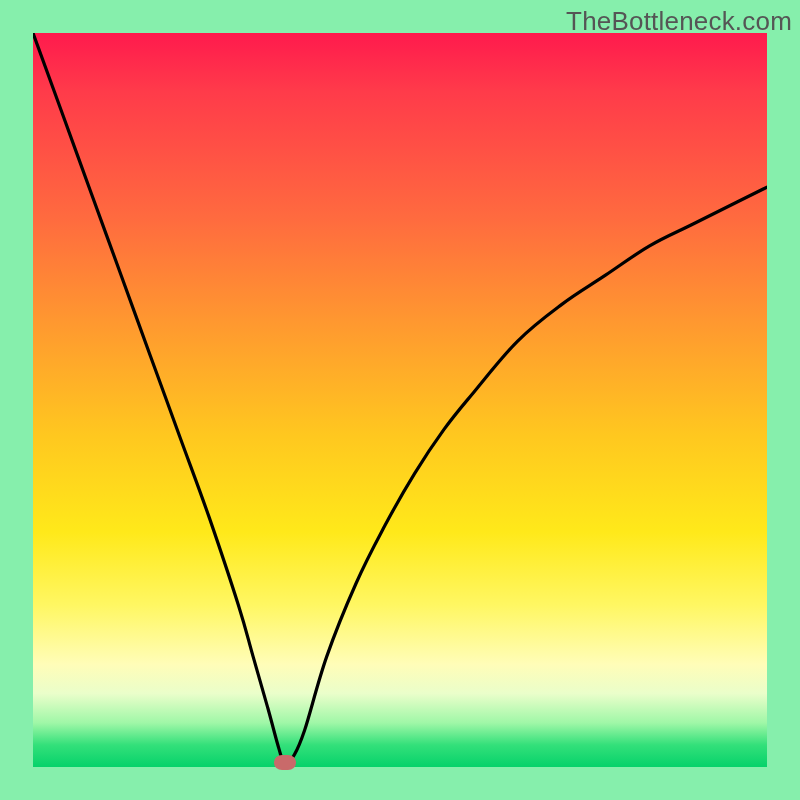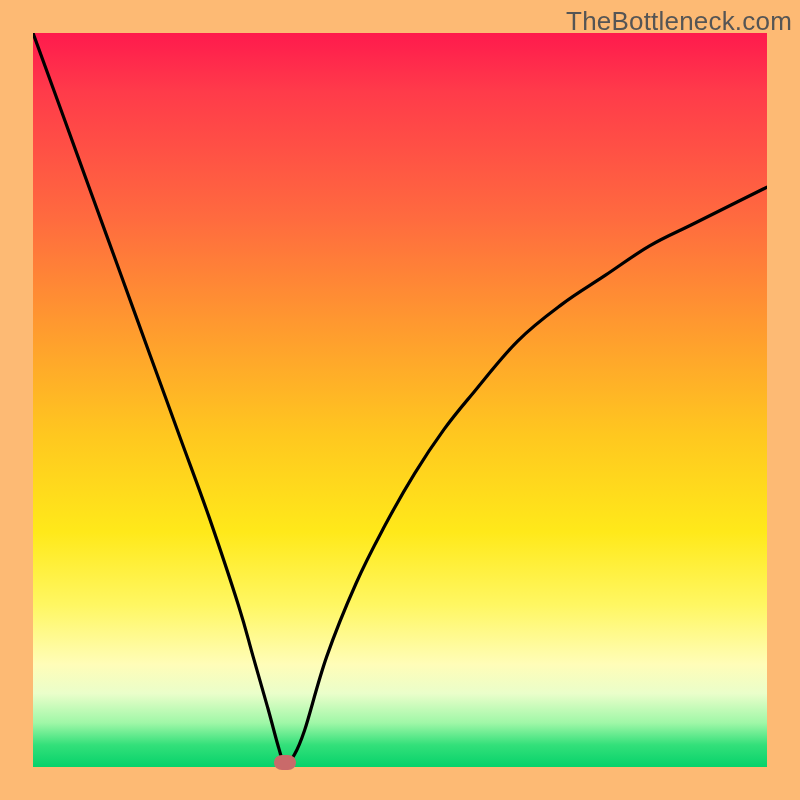--- a/index.html
+++ b/index.html
@@ -8,21 +8,21 @@
     width: 800px;
     height: 800px;
     overflow: hidden;
     background: #000;
     font-family: Arial, Helvetica, sans-serif;
   }
   .frame {
     position: relative;
     width: 800px;
     height: 800px;
-    background: #fdba74;
+    background: #86efac;
   }
   .plot-area {
     position: absolute;
     left: 33px;
     top: 33px;
     width: 734px;
     height: 734px;
     
     background: linear-gradient(
       to bottom,

